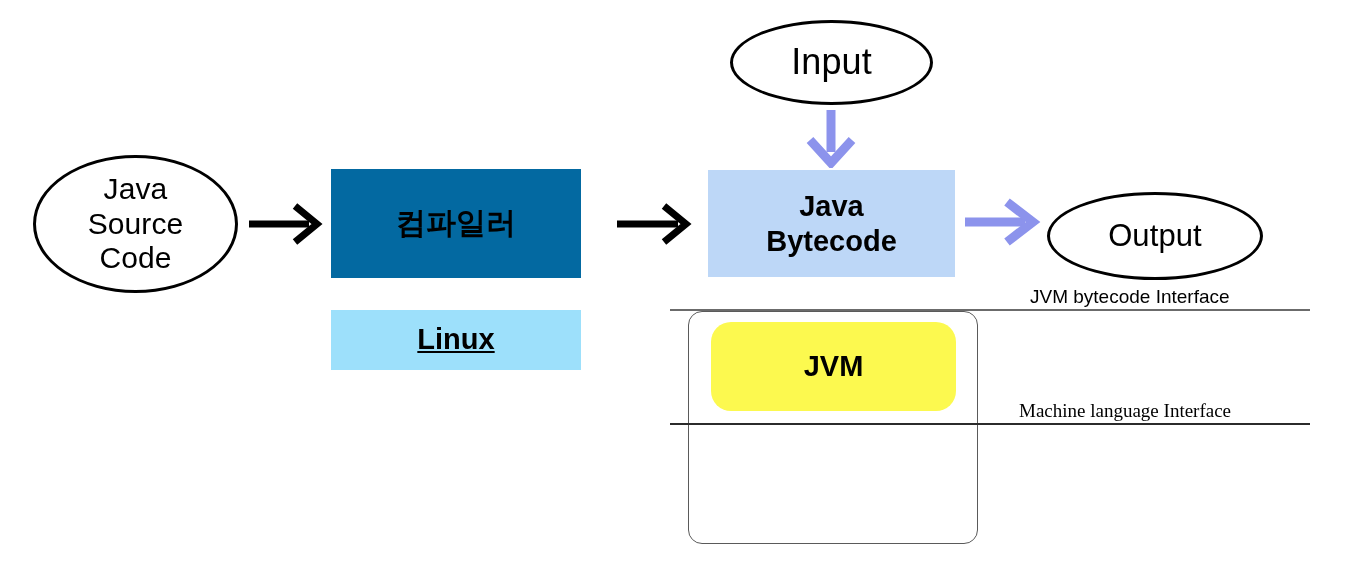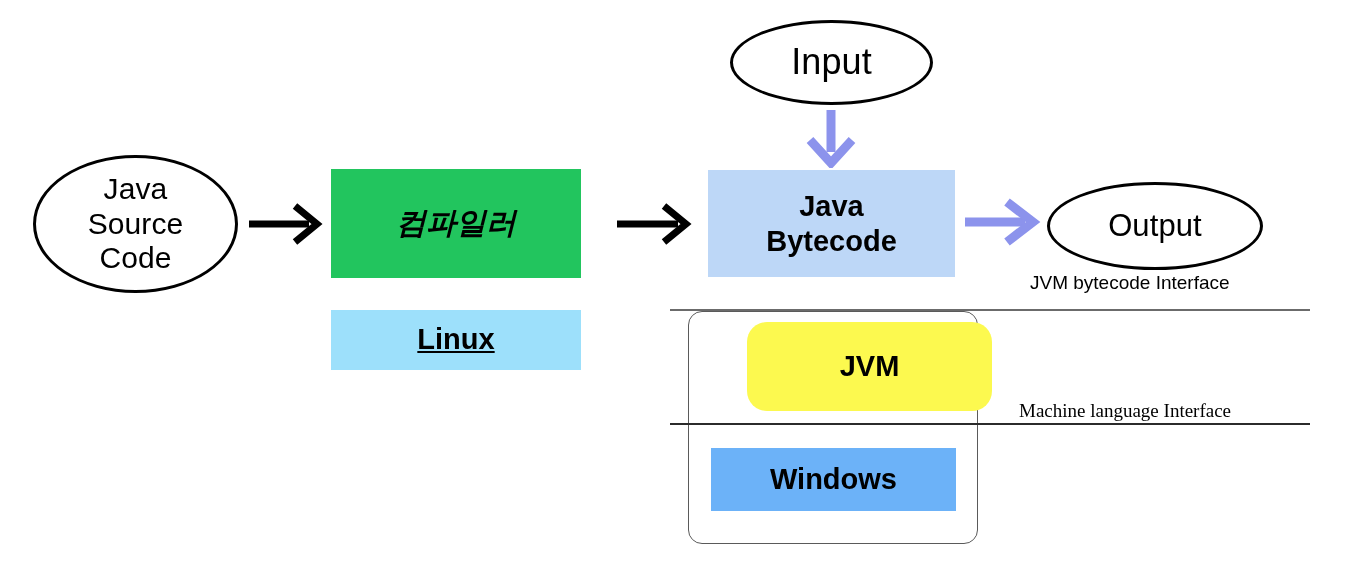--- a/index.html
+++ b/index.html
@@ -49,21 +49,21 @@
   }
   #node-java-source .lbl { font-size: 30px; line-height: 1.15; }
 
   #node-input {
     left: 730px; top: 20px;
     width: 203px; height: 85px;
   }
   #node-input .lbl { font-size: 36px; }
 
   #node-output {
-    left: 1047px; top: 182px;
+    left: 1047px; top: 192px;
     width: 216px; height: 88px;
   }
   #node-output .lbl { font-size: 31px; }
 
   
   .rect { border: 0; }
 
   #node-compiler {
     left: 331px; top: 169px;
     width: 250px; height: 109px;
@@ -131,21 +131,21 @@
   #line-jvm-bytecode  { left: 670px; top: 309px;  width: 640px; }
   #line-machine-lang  { left: 670px; top: 423px;  width: 640px; border-top-color: #2b2b2b; }
 
   .iface-label {
     position: absolute;
     font-size: 19px;
     color: #000000;
     white-space: nowrap;
     text-align: right;
   }
-  #label-jvm-bytecode { left: 1030px; top: 272px; }
+  #label-jvm-bytecode { left: 1030px; top: 286px; }
   #label-machine-lang { left: 1019px; top: 400px; font-family: Liberation Serif, serif; }
 
   
   .arrow { position: absolute; }
   #arrow-source-to-compiler { left: 247px; top: 198px; width: 78px; height: 52px; }
   #arrow-compiler-to-bytecode { left: 615px; top: 198px; width: 80px; height: 52px; }
   #arrow-input-to-bytecode { left: 800px; top: 108px; width: 62px; height: 60px; }
   #arrow-bytecode-to-output { left: 963px; top: 196px; width: 80px; height: 52px; }
 </style>
 </head>
@@ -159,21 +159,21 @@
 Code</span>
   </div>
 
   <div class="arrow" id="arrow-source-to-compiler">
     <svg width="78" height="52" viewBox="0 0 78 52">
       <line x1="2" y1="26" x2="62" y2="26" stroke="#000000" stroke-width="7"></line>
       <polyline points="48,8 70,26 48,44" fill="none" stroke="#000000" stroke-width="7" stroke-linecap="butt" stroke-linejoin="miter"></polyline>
     </svg>
   </div>
 
-  <div class="node rect" id="node-compiler" style="background:#22c55e;font-style:italic;">
+  <div class="node rect" id="node-compiler" style="background:#0369a1;">
     <span class="lbl">컴파일러</span>
   </div>
 
   <div class="node rect" id="node-linux" style="background:#9de0fb;">
     <span class="lbl">Linux</span>
   </div>
 
   <div class="arrow" id="arrow-compiler-to-bytecode">
     <svg width="80" height="52" viewBox="0 0 80 52">
       <line x1="2" y1="26" x2="63" y2="26" stroke="#000000" stroke-width="7"></line>
@@ -206,24 +206,21 @@
 
   <div class="node ellipse" id="node-output">
     <span class="lbl">Output</span>
   </div>
 
   <div id="platform-container"></div>
 
   <div class="iface-line" id="line-jvm-bytecode"></div>
   <div class="iface-label" id="label-jvm-bytecode">JVM bytecode Interface</div>
 
-  <div class="node rect" id="node-jvm" style="background:#fcf94f;margin-left:36px;">
+  <div class="node rect" id="node-jvm" style="background:#fcf94f;">
     <span class="lbl">JVM</span>
   </div>
 
   <div class="iface-line" id="line-machine-lang"></div>
   <div class="iface-label" id="label-machine-lang">Machine language Interface</div>
 
-  <div class="node rect" id="node-windows" style="background:#6cb2f8;">
-    <span class="lbl">Windows</span>
-  </div>
 
 </div>
 
 </body></html>

